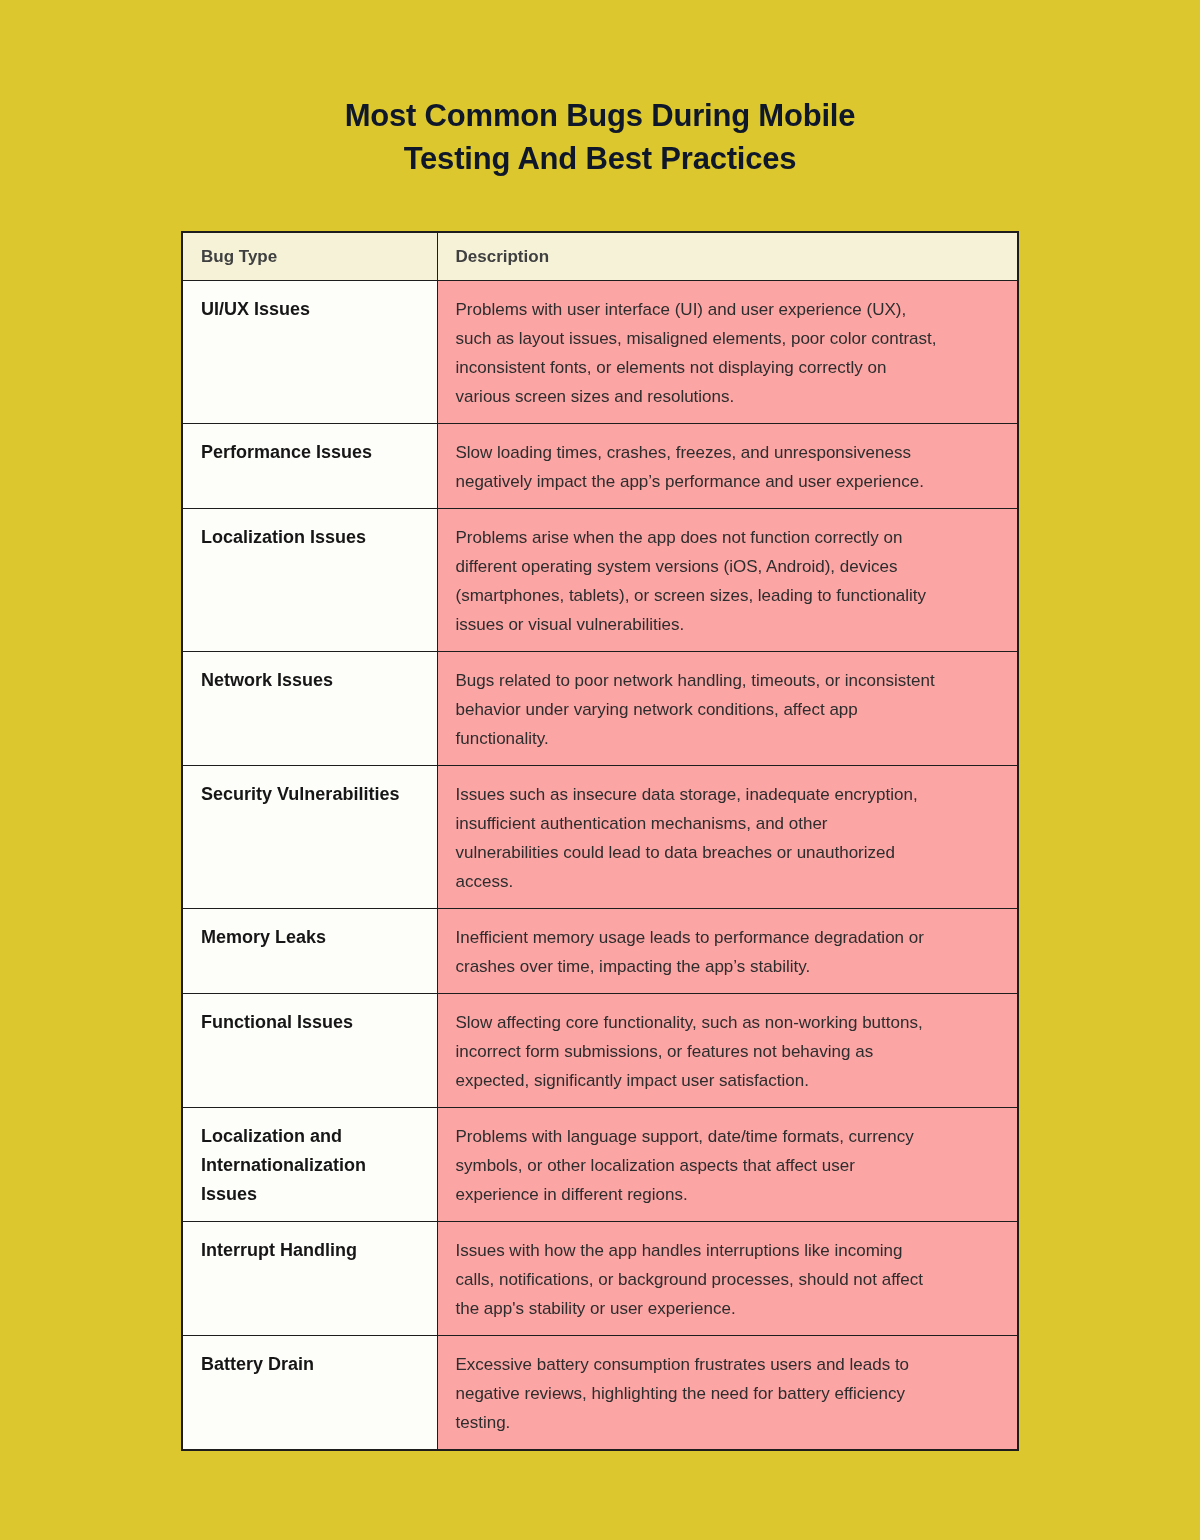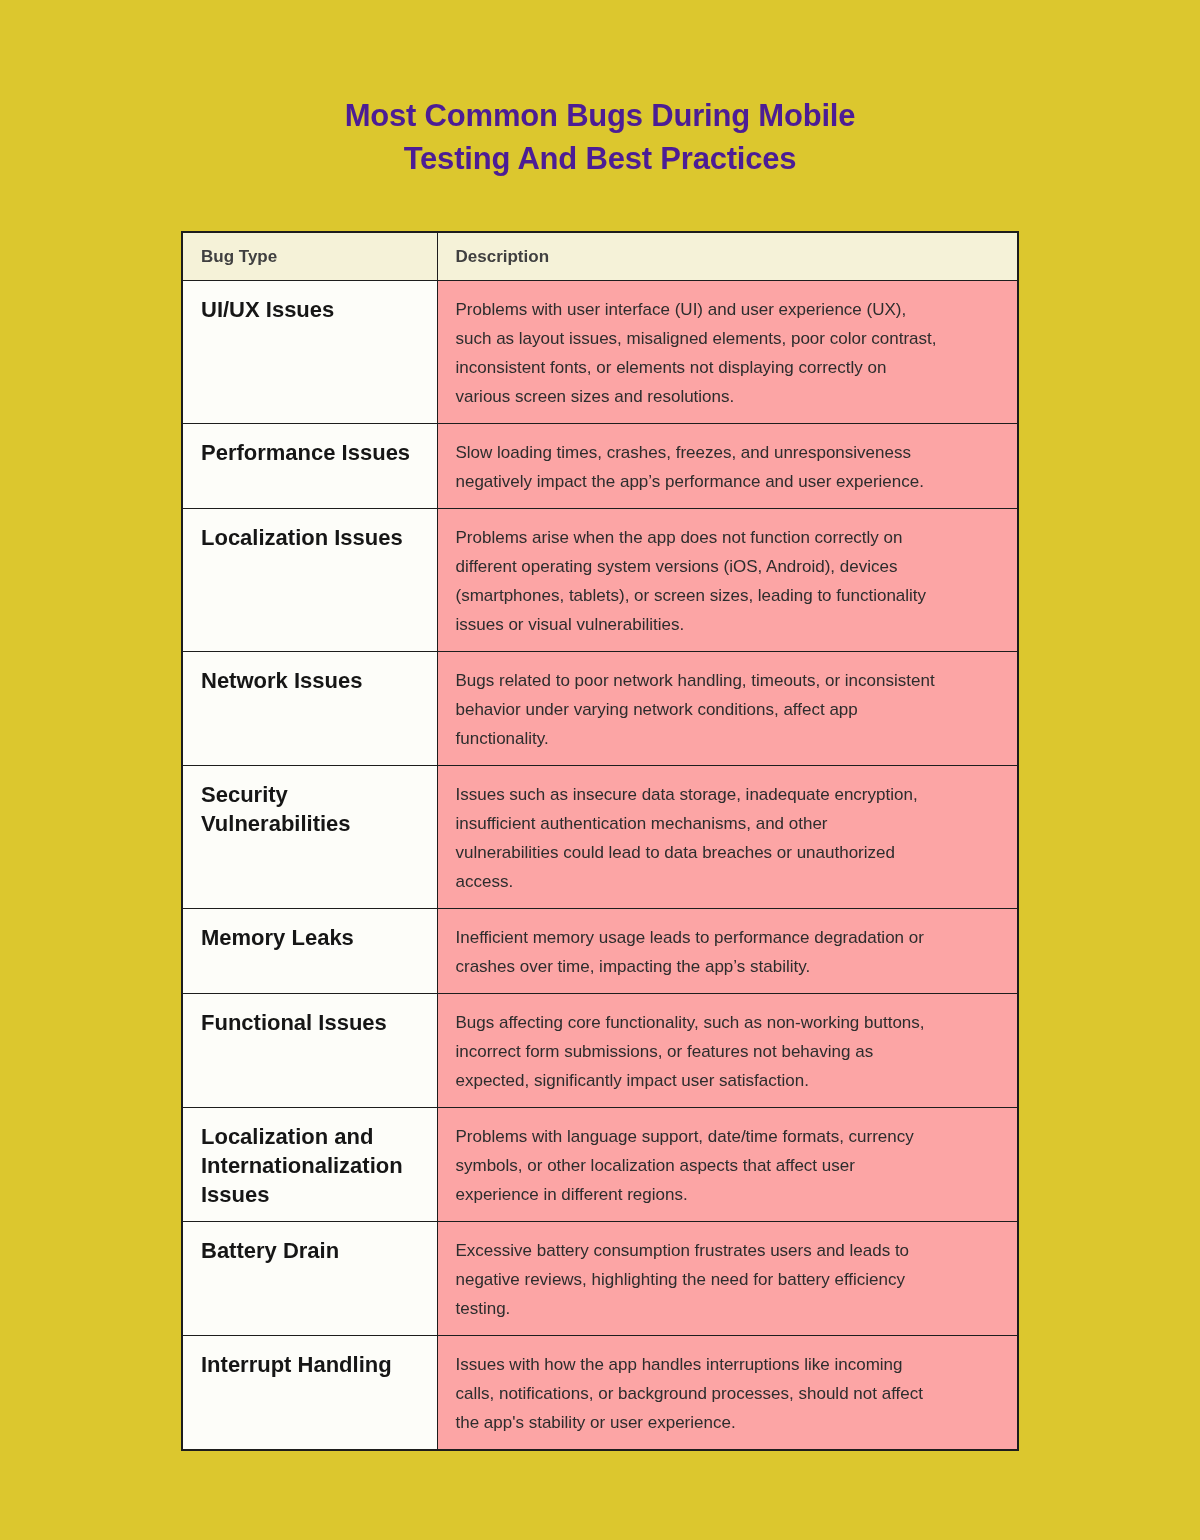--- a/index.html
+++ b/index.html
@@ -19,21 +19,21 @@
     height: 1540px;
     overflow: hidden;
   }
 
   .title {
     margin-top: 94px;
     text-align: center;
     font-size: 31px;
     line-height: 43px;
     font-weight: 700;
-    color: #4c1d95;
+    color: #0f172a;
     letter-spacing: -0.2px;
     white-space: pre-line;
   }
 
   table.bugs-table {
     width: 836px;
     margin: 51px auto 0 auto;
     border-collapse: collapse;
     table-layout: fixed;
     background: #fdfdf9;
@@ -54,21 +54,21 @@
     background: #f5f2d8;
     padding: 13px 18px 13px 18px;
     font-size: 17px;
     line-height: 21px;
     font-weight: 700;
     color: #404040;
   }
 
   td.bug-type-cell {
     padding: 14px 14px 12px 18px;
-    font-size: 22px;
+    font-size: 18px;
     line-height: 29px;
     font-weight: 700;
     color: #161616;
     background: #fdfdf9;
   }
 
   td.description-cell {
     padding: 14px 18px 12px 18px;
     font-size: 17px;
     line-height: 29px;
@@ -130,38 +130,38 @@
 vulnerabilities could lead to data breaches or unauthorized
 access.</td>
         </tr>
         <tr>
           <td class="bug-type-cell">Memory Leaks</td>
           <td class="description-cell">Inefficient memory usage leads to performance degradation or
 crashes over time, impacting the app’s stability.</td>
         </tr>
         <tr>
           <td class="bug-type-cell">Functional Issues</td>
-          <td class="description-cell">Bugs affecting core functionality, such as non-working buttons,
+          <td class="description-cell">Slow affecting core functionality, such as non-working buttons,
 incorrect form submissions, or features not behaving as
 expected, significantly impact user satisfaction.</td>
         </tr>
         <tr>
           <td class="bug-type-cell">Localization and Internationalization Issues</td>
           <td class="description-cell">Problems with language support, date/time formats, currency
 symbols, or other localization aspects that affect user
 experience in different regions.</td>
         </tr>
         <tr>
+          <td class="bug-type-cell">Interrupt Handling</td>
+          <td class="description-cell">Issues with how the app handles interruptions like incoming
+calls, notifications, or background processes, should not affect
+the app's stability or user experience.</td>
+        </tr>
+        <tr>
           <td class="bug-type-cell">Battery Drain</td>
           <td class="description-cell">Excessive battery consumption frustrates users and leads to
 negative reviews, highlighting the need for battery efficiency
 testing.</td>
-        </tr>
-        <tr>
-          <td class="bug-type-cell">Interrupt Handling</td>
-          <td class="description-cell">Issues with how the app handles interruptions like incoming
-calls, notifications, or background processes, should not affect
-the app's stability or user experience.</td>
         </tr>
       </tbody>
   </table>
 
 </div>
 
 </body></html>

